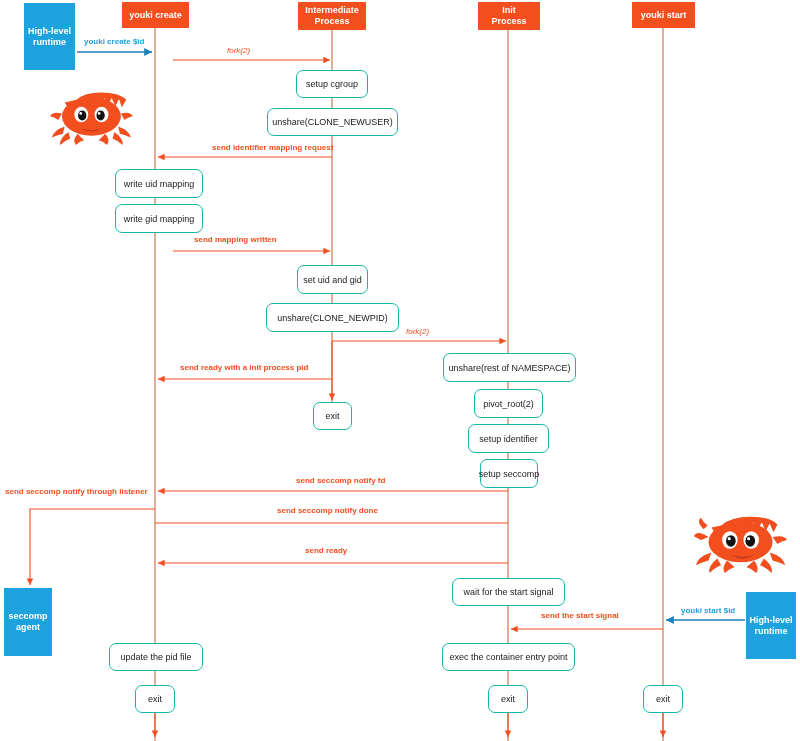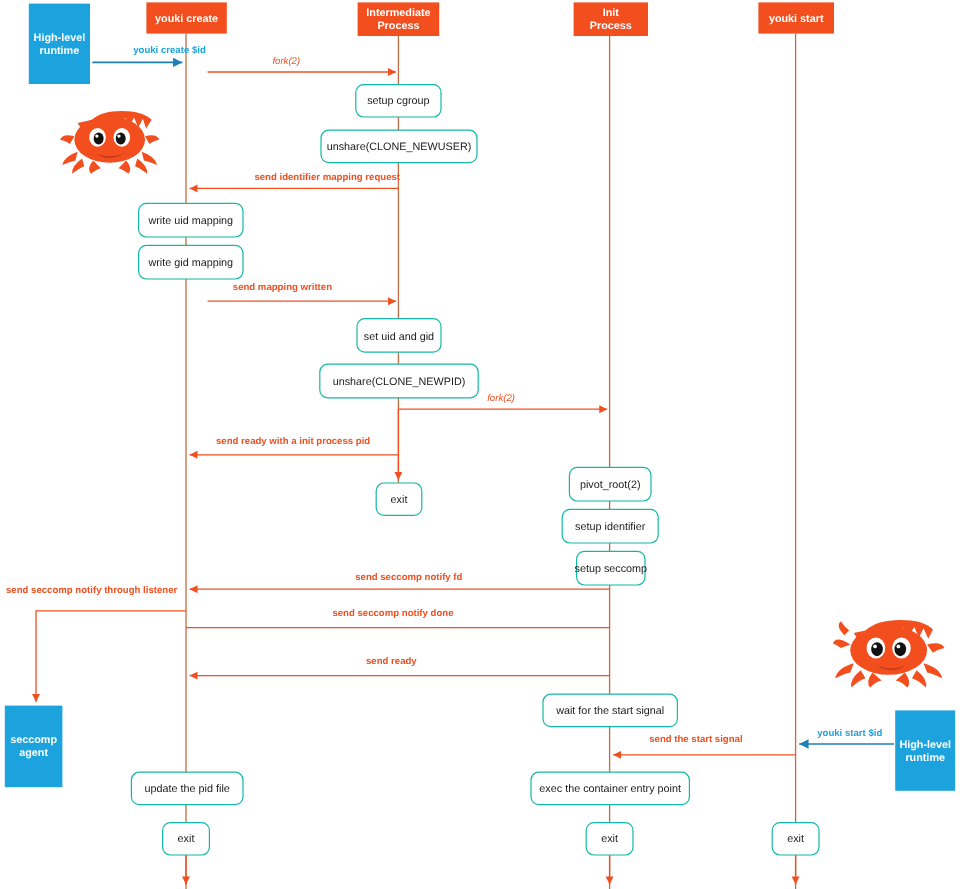--- a/index.html
+++ b/index.html
@@ -238,20 +238,23 @@
   </div>
 
   <div class="act" style="left:266px;top:303px;width:133px;height:29px;">
     <span>unshare(CLONE_NEWPID)</span>
   </div>
 
   <div class="act" style="left:313px;top:402px;width:39px;height:28px;">
     <span>exit</span>
   </div>
 
+  <div class="act" style="left:443px;top:353px;width:133px;height:29px;">
+    <span>unshare(rest of NAMESPACE)</span>
+  </div>
 
   <div class="act" style="left:474px;top:389px;width:69px;height:29px;">
     <span>pivot_root(2)</span>
   </div>
 
   <div class="act" style="left:468px;top:424px;width:81px;height:29px;">
     <span>setup identifier</span>
   </div>
 
   <div class="act" style="left:480px;top:459px;width:58px;height:29px;text-align:center;">
@@ -275,21 +278,21 @@
   </div>
 
   <div class="act" style="left:488px;top:685px;width:40px;height:28px;">
     <span>exit</span>
   </div>
 
   <div class="act" style="left:643px;top:685px;width:40px;height:28px;">
     <span>exit</span>
   </div>
 
-  <div class="msg blue" style="left:84px;top:37px;margin-left:27px;">youki create $id</div>
+  <div class="msg blue" style="left:84px;top:37px;">youki create $id</div>
 
   <div class="msg ital" style="left:227px;top:46px;">fork(2)</div>
 
   <div class="msg" style="left:180px;top:143px;padding-left:32px;">send identifier mapping request</div>
 
   <div class="msg" style="left:194px;top:235px;">send mapping written</div>
 
   <div class="msg ital" style="left:406px;top:327px;">fork(2)</div>
 
   <div class="msg" style="left:180px;top:363px;">send ready with a init process pid</div>

